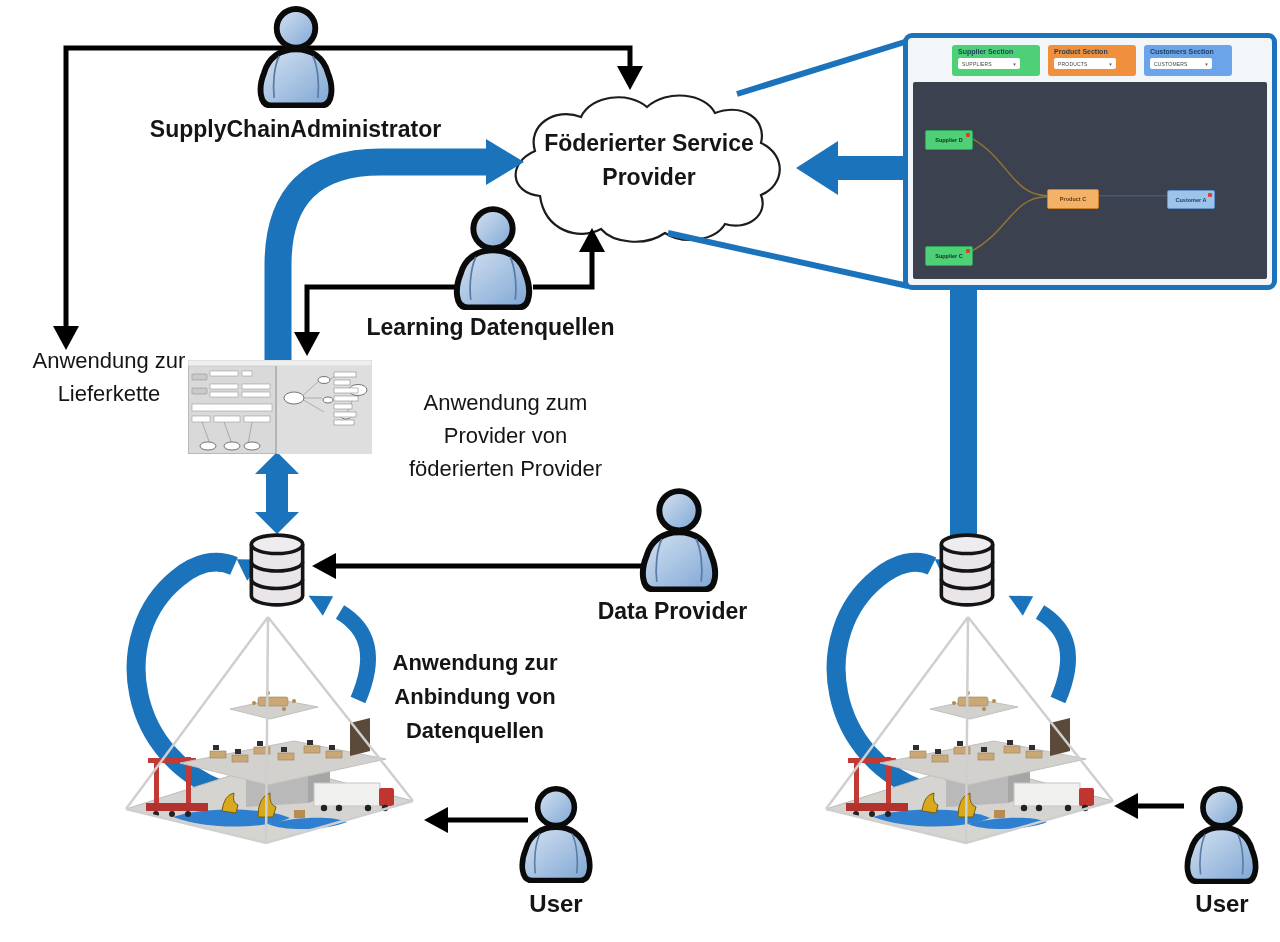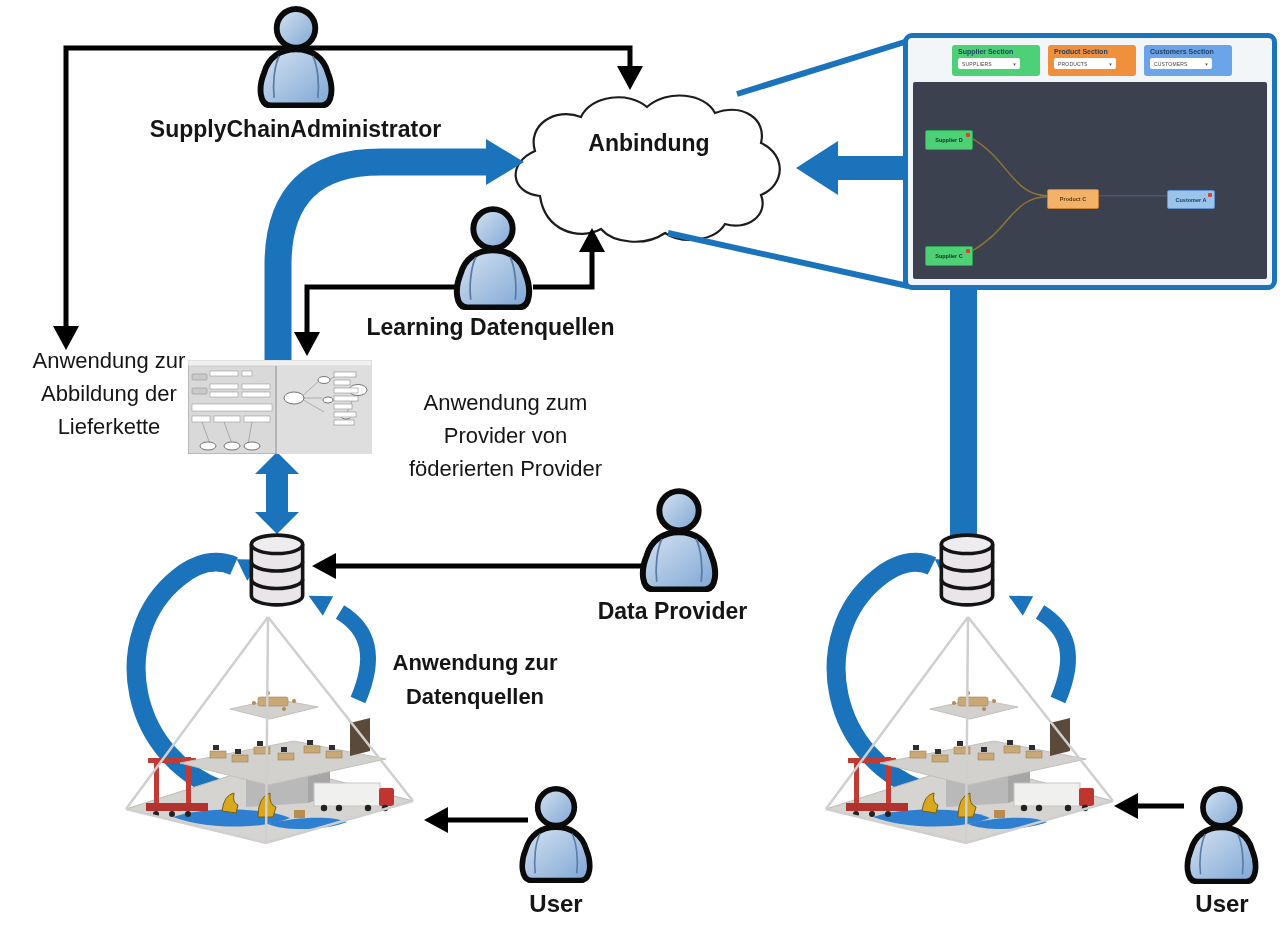--- a/index.html
+++ b/index.html
@@ -137,21 +137,22 @@
     <path d="M648,566 L330,566" fill="none"></path>
     <polygon points="312,566 336,553 336,579" stroke="none"></polygon>
     <path d="M528,820 L440,820" fill="none"></path>
     <polygon points="424,820 448,807 448,833" stroke="none"></polygon>
     <path d="M1184,806 L1130,806" fill="none"></path>
     <polygon points="1114,806 1138,793 1138,819" stroke="none"></polygon>
   </g>
 </svg>
 
 <div class="lbl bold" style="left:513px;top:126px;width:272px;font-size:23px;line-height:34px;z-index:6">
-  <div>Anbindung</div>
+  <div>Föderierter Service</div>
+  <div>Provider</div>
 </div>
 
 <svg class="abs" style="left:254px;top:4px;z-index:3" width="84" height="104" viewBox="0 0 100 124">
     <use href="#persong"></use>
   </svg>
 <svg class="abs" style="left:450px;top:204px;z-index:3" width="86" height="106" viewBox="0 0 100 124">
     <use href="#persong"></use>
   </svg>
 <svg class="abs" style="left:636px;top:486px;z-index:3" width="86" height="106" viewBox="0 0 100 124">
     <use href="#persong"></use>
@@ -164,30 +165,30 @@
   </svg>
 
 <div class="lbl bold" style="left:118px;top:116px;width:355px;font-size:23px;z-index:4">SupplyChainAdministrator</div>
 <div class="lbl bold" style="left:338px;top:314px;width:305px;font-size:23px;z-index:4">Learning Datenquellen</div>
 <div class="lbl bold" style="left:570px;top:598px;width:205px;font-size:23px;z-index:4">Data Provider</div>
 <div class="lbl bold" style="left:516px;top:890px;width:80px;font-size:24px;z-index:4">User</div>
 <div class="lbl bold" style="left:1178px;top:890px;width:88px;font-size:24px;z-index:4">User</div>
 
 <div class="lbl" style="left:2px;top:344px;width:214px;font-size:22px;line-height:33px;z-index:4">
   <div>Anwendung zur</div>
-  <div>Abbildung der</div>
   <div>Lieferkette</div>
 </div>
 <div class="lbl" style="left:368px;top:386px;width:275px;font-size:22px;line-height:33px;z-index:4">
   <div>Anwendung zum</div>
   <div>Provider von</div>
   <div>föderierten Provider</div>
 </div>
 <div class="lbl bold" style="left:366px;top:646px;width:218px;font-size:22px;line-height:34px;z-index:4">
   <div>Anwendung zur</div>
+  <div>Anbindung von</div>
   <div>Datenquellen</div>
 </div>
 
 <svg class="abs" style="left:188px;top:360px;z-index:2" width="184" height="94" viewBox="0 0 184 94">
   <rect x="0" y="0" width="184" height="94" fill="#d9d9d9" stroke="#9a9a9a"></rect>
   <rect x="0" y="0" width="184" height="6" fill="#efefef" stroke="#bbb" stroke-width="0.5"></rect>
   <line x1="88" y1="6" x2="88" y2="94" stroke="#8f8f8f"></line>
   <g fill="#ffffff" stroke="#9a9a9a" stroke-width="0.6">
     <rect x="22" y="11" width="28" height="5"></rect>
       <rect x="54" y="11" width="10" height="5"></rect>

